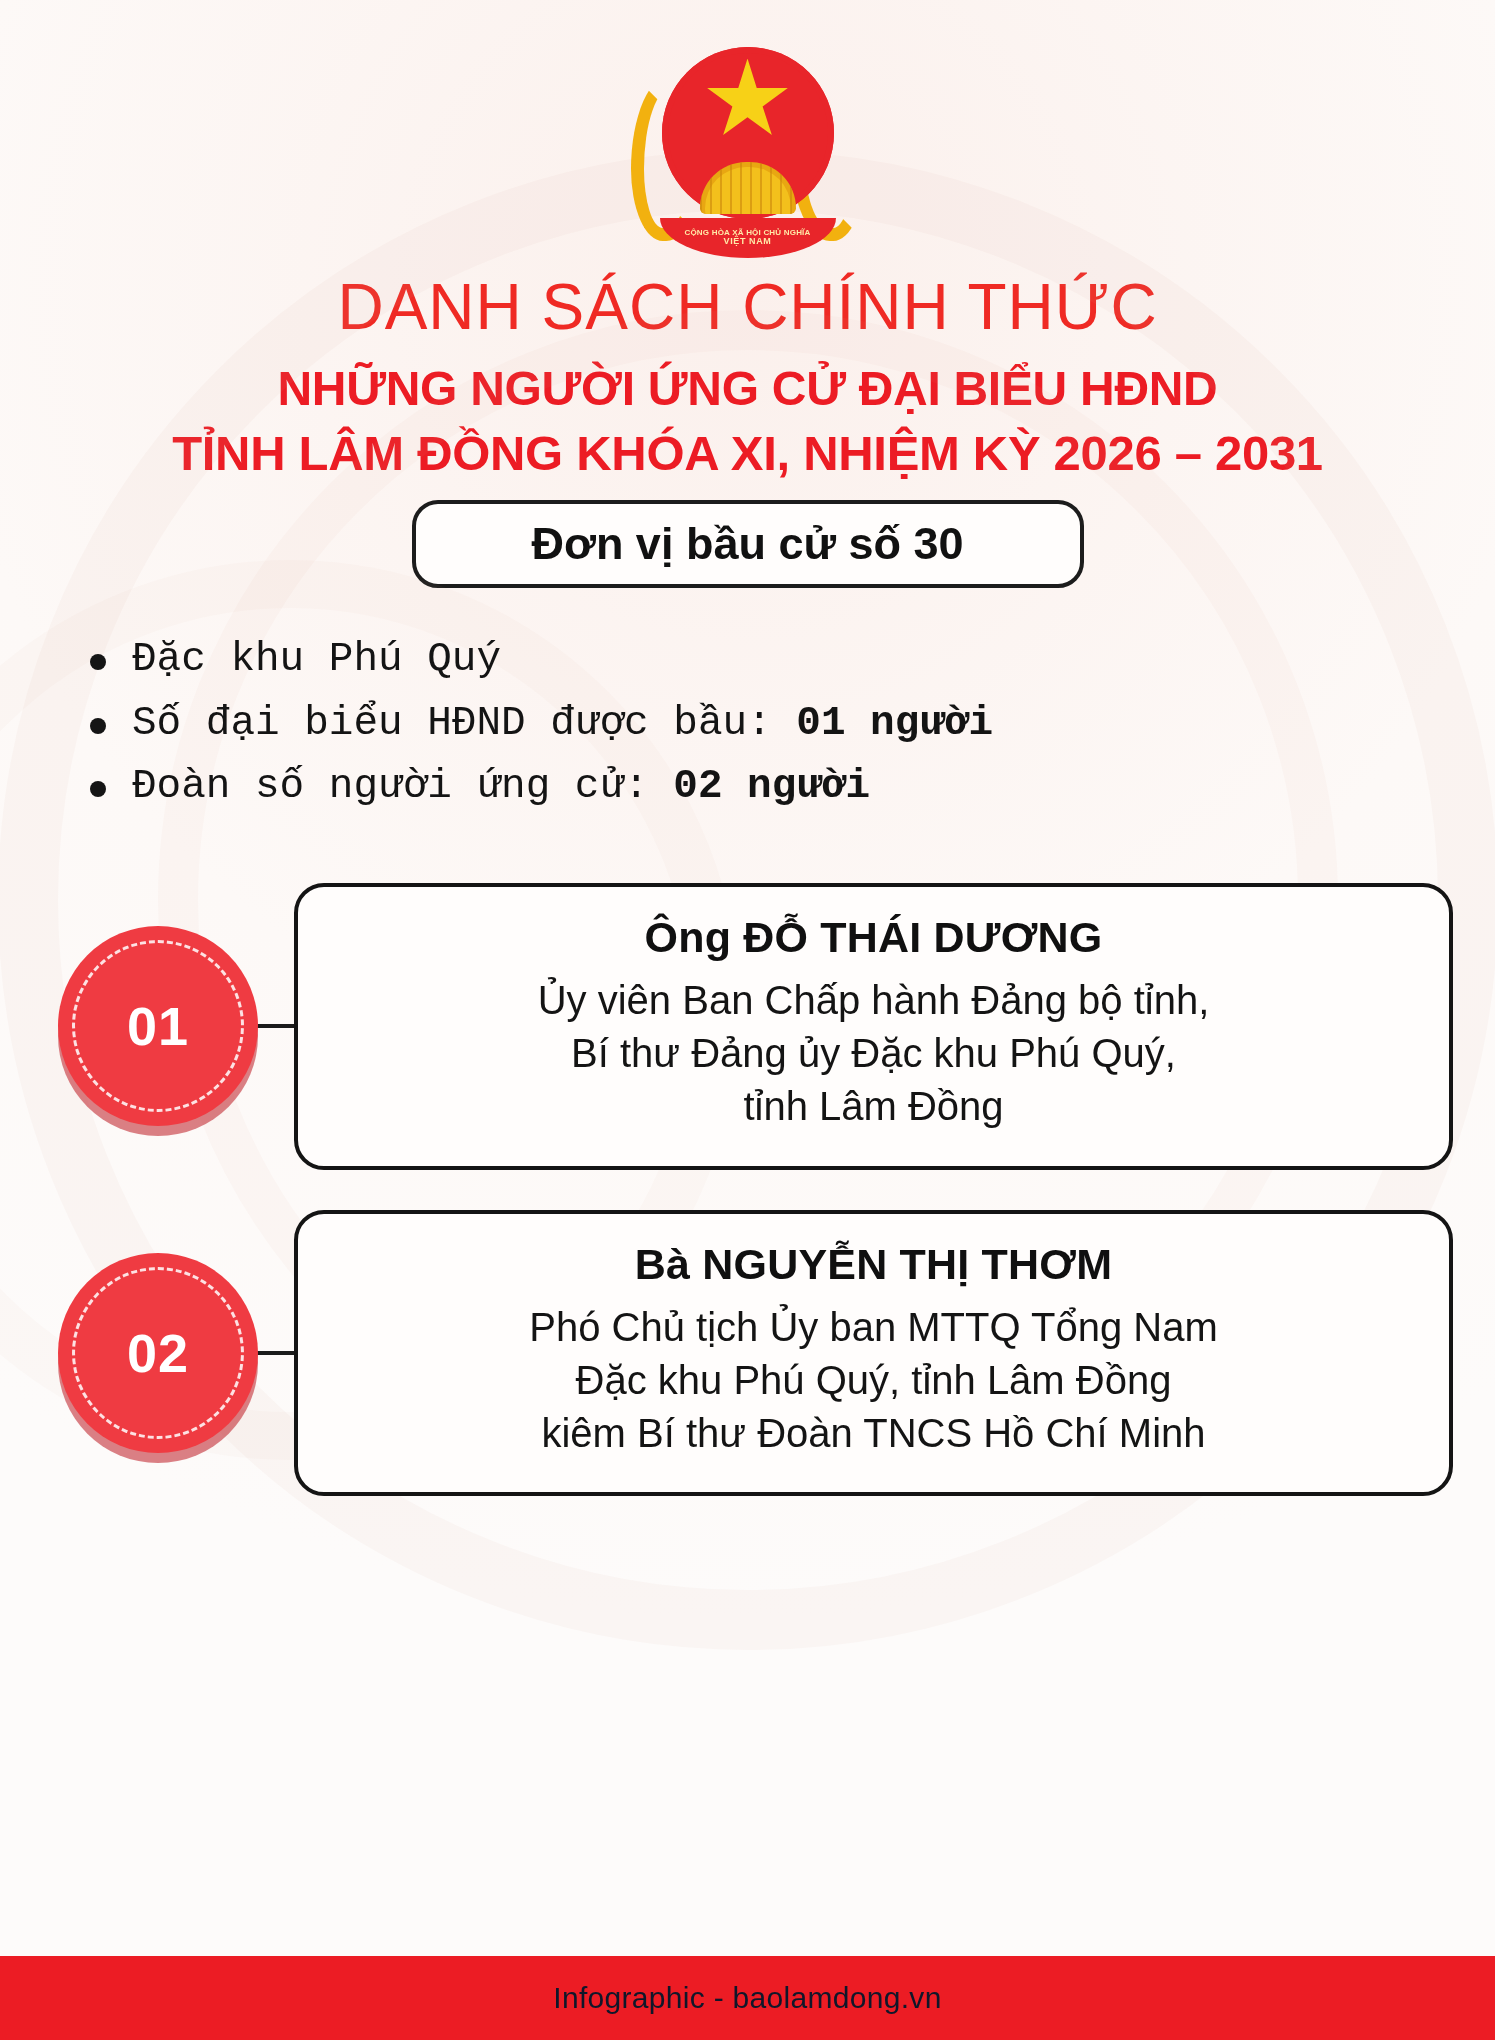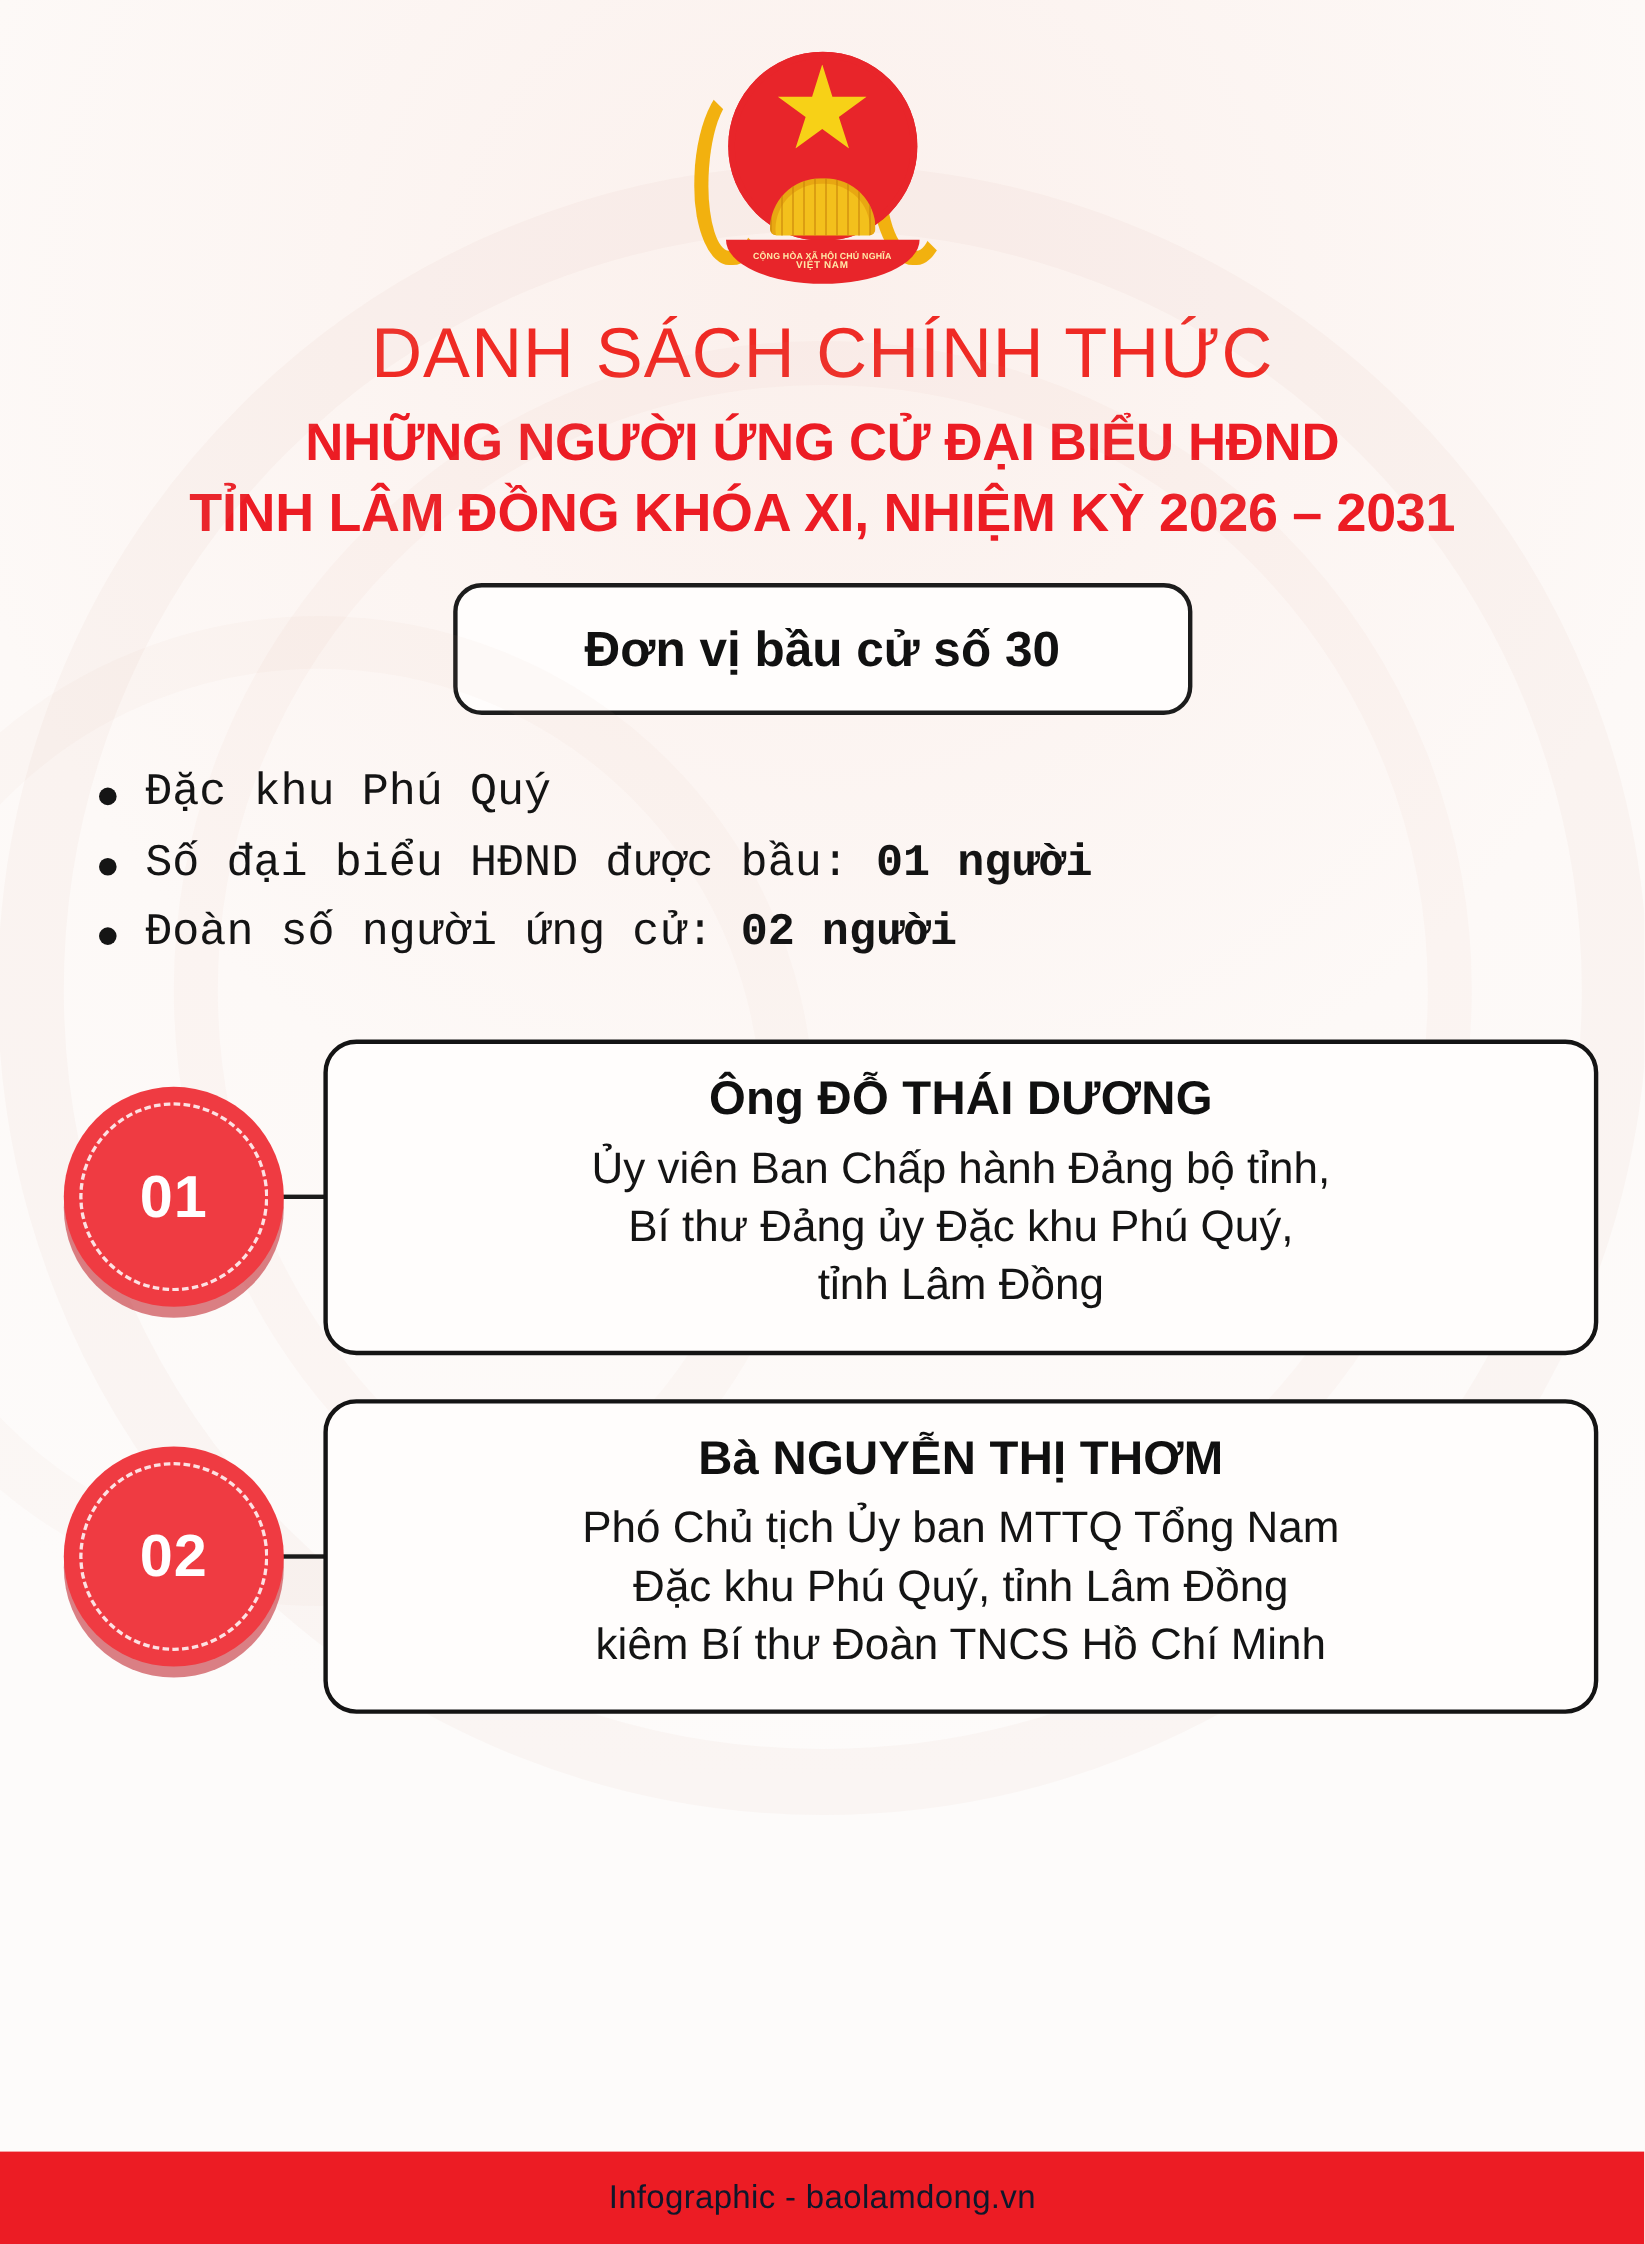--- a/index.html
+++ b/index.html
@@ -133,44 +133,44 @@
     align-items: center;
     justify-content: center;
     color: #ffe9a8;
     line-height: 1.05;
   }
   .ribbon .r1 { font-size: 8px; letter-spacing: .2px; font-weight: bold; }
   .ribbon .r2 { font-size: 9px; font-weight: bold; letter-spacing: .6px; }
 
   
   .title-main {
-    margin-top: 16px;
+    margin-top: 2px;
     text-align: center;
     color: #ef2a24;
     font-size: 64px;
     letter-spacing: 1px;
     font-weight: 400;
     font-family: "Liberation Sans", sans-serif;
   }
   .title-sub1, .title-sub2 {
     text-align: center;
     color: #ec1c24;
     font-weight: bold;
     font-size: 48px;
     letter-spacing: -0.3px;
     line-height: 1.2;
   }
   .title-sub1 { margin-top: 16px; }
   .title-sub2 { margin-top: 6px; font-size: 49px; }
 
   
   .unit-box {
-    margin: 34px auto 0;
+    margin: 18px auto 0;
     width: 672px;
-    height: 120px;
+    height: 88px;
     border: 4px solid #1c1c1c;
     border-radius: 26px;
     background: #fffdfc;
     display: flex;
     align-items: center;
     justify-content: center;
   }
   .unit-box span {
     font-size: 45px;
     font-weight: bold;

